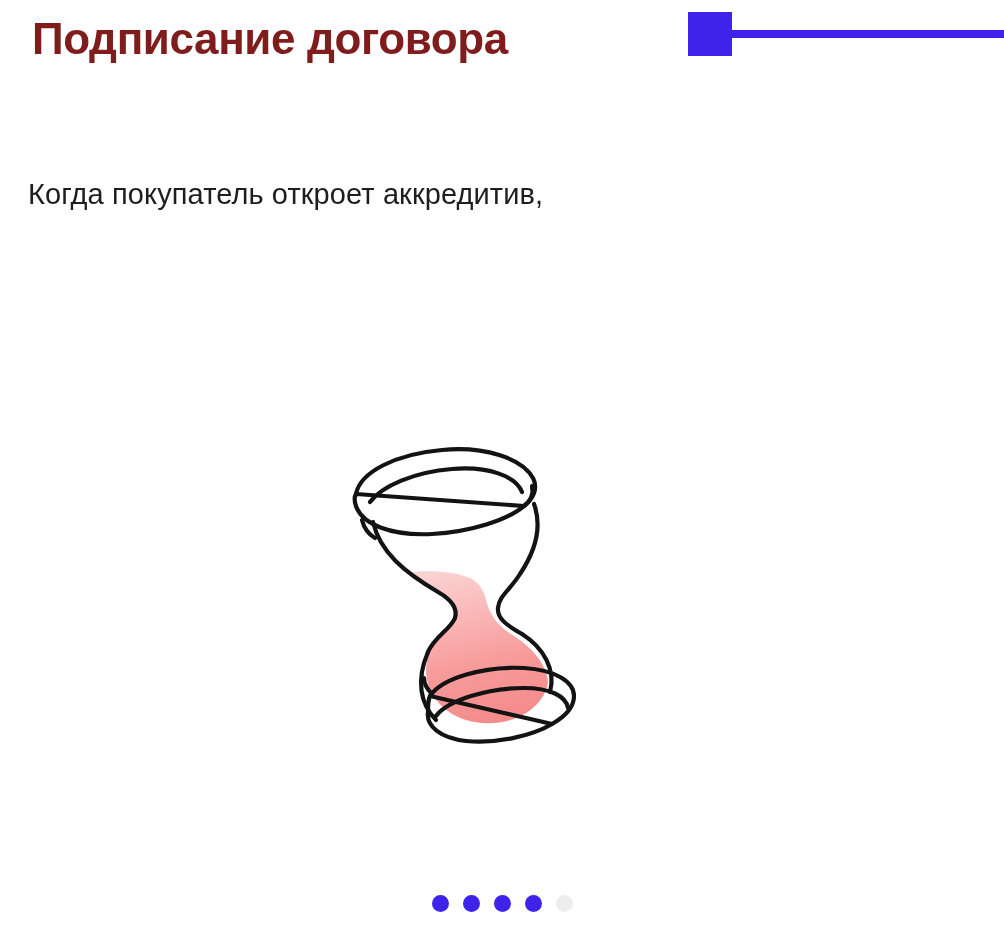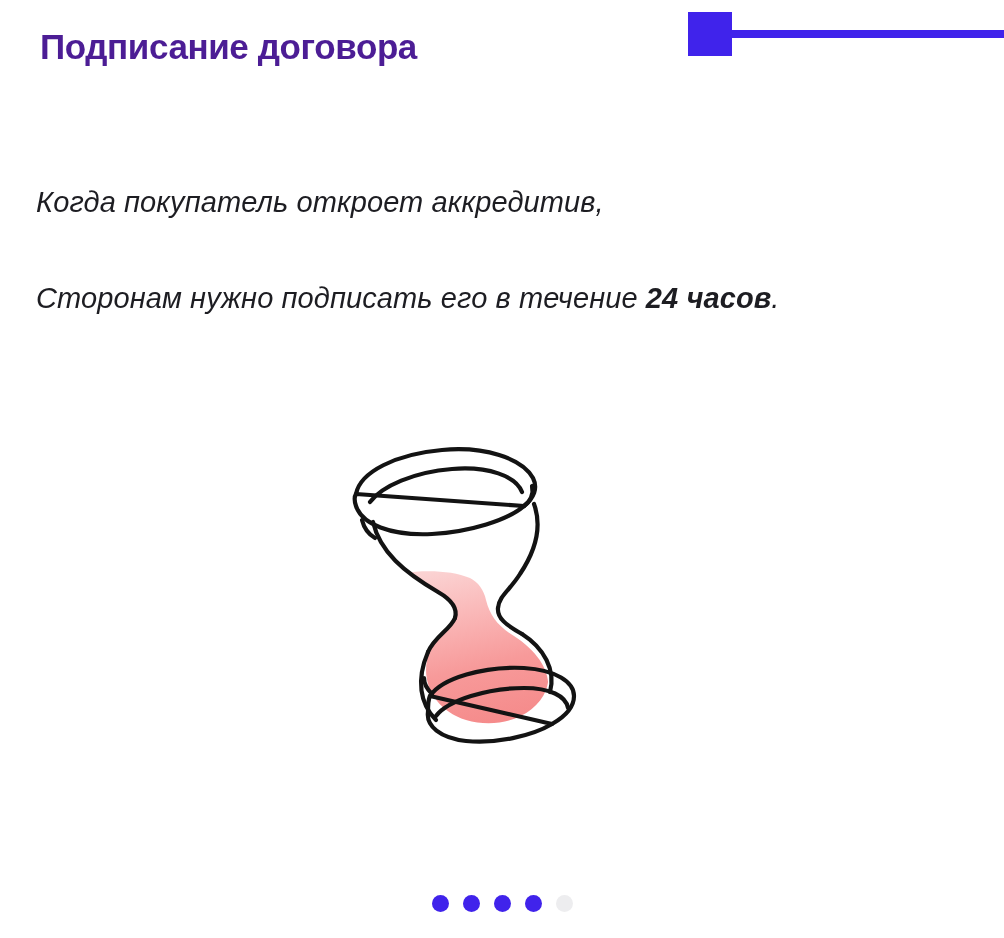--- a/index.html
+++ b/index.html
@@ -30,26 +30,26 @@
     position: absolute;
     left: 0;
     top: 0;
     width: 1004px;
     height: 70px;
   }
   .page-title {
     position: absolute;
     left: 24px;
     top: 3px;
-    margin: 16px;
-    font-size: 35px;
+    margin: 8px;
+    font-size: 44px;
     font-weight: 700;
     letter-spacing: -0.4px;
     line-height: 56px;
-    color: #4c1d95;
+    color: #7f1d1d;
     white-space: nowrap;
   }
   .accent-group {
     position: absolute;
     left: 688px;
     top: 12px;
     height: 44px;
     width: 316px;
   }
   .accent-square {
@@ -70,27 +70,26 @@
   }
 
   
   .copy {
     position: absolute;
     left: 24px;
     top: 168px;
     width: 940px;
   }
   .copy p {
-    margin: 12px;
+    margin: 4px;
     font-size: 29px;
     font-weight: 400;
     line-height: 44px;
     color: #1d1d22;
     letter-spacing: 0.1px;
-    font-style: italic;
   }
   .copy .para-gap {
     margin-top: 52px;
   }
   .copy b {
     font-weight: 700;
   }
 
   
   .illustration {
@@ -137,23 +136,20 @@
 
     <div class="accent-group">
       <div class="accent-square" style="background: rgb(64, 35, 235);"></div>
       <div class="accent-line" style="background: rgb(64, 35, 235);"></div>
     </div>
   </div>
 
   <div class="copy">
     <p>
       <span>Когда покупатель откроет аккредитив,</span><br>
-    </p>
-    <p class="para-gap">
-      <span>Сторонам нужно подписать его в течение </span><b>24 часов</b><span>.</span>
     </p>
   </div>
 
   <div class="illustration">
     <svg viewBox="0 0 300 320" xmlns="http://www.w3.org/2000/svg" aria-hidden="true">
       <defs>
         <linearGradient id="sandGrad" x1="0.35" y1="0" x2="0.6" y2="1">
           <stop offset="0%" stop-color="#FBD2D2"></stop>
           <stop offset="28%" stop-color="#FAB9B9"></stop>
           <stop offset="62%" stop-color="#F79A9A"></stop>

